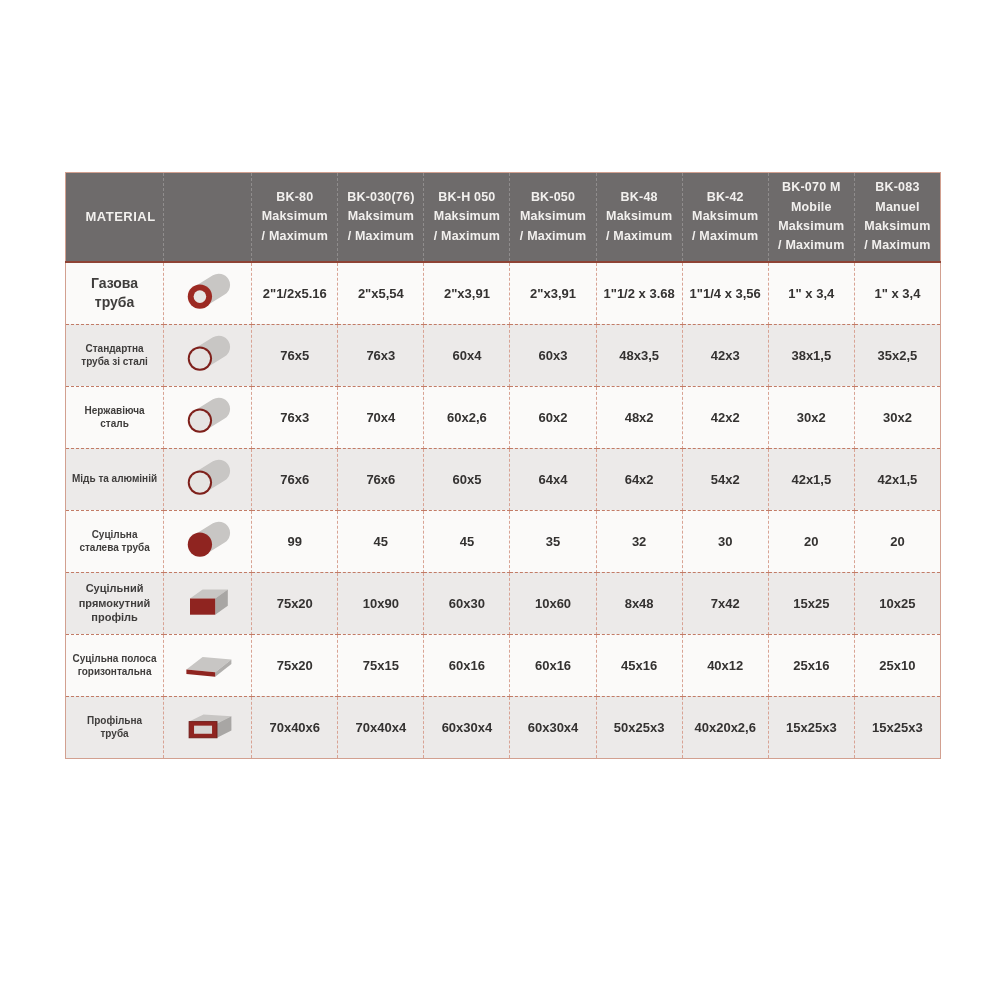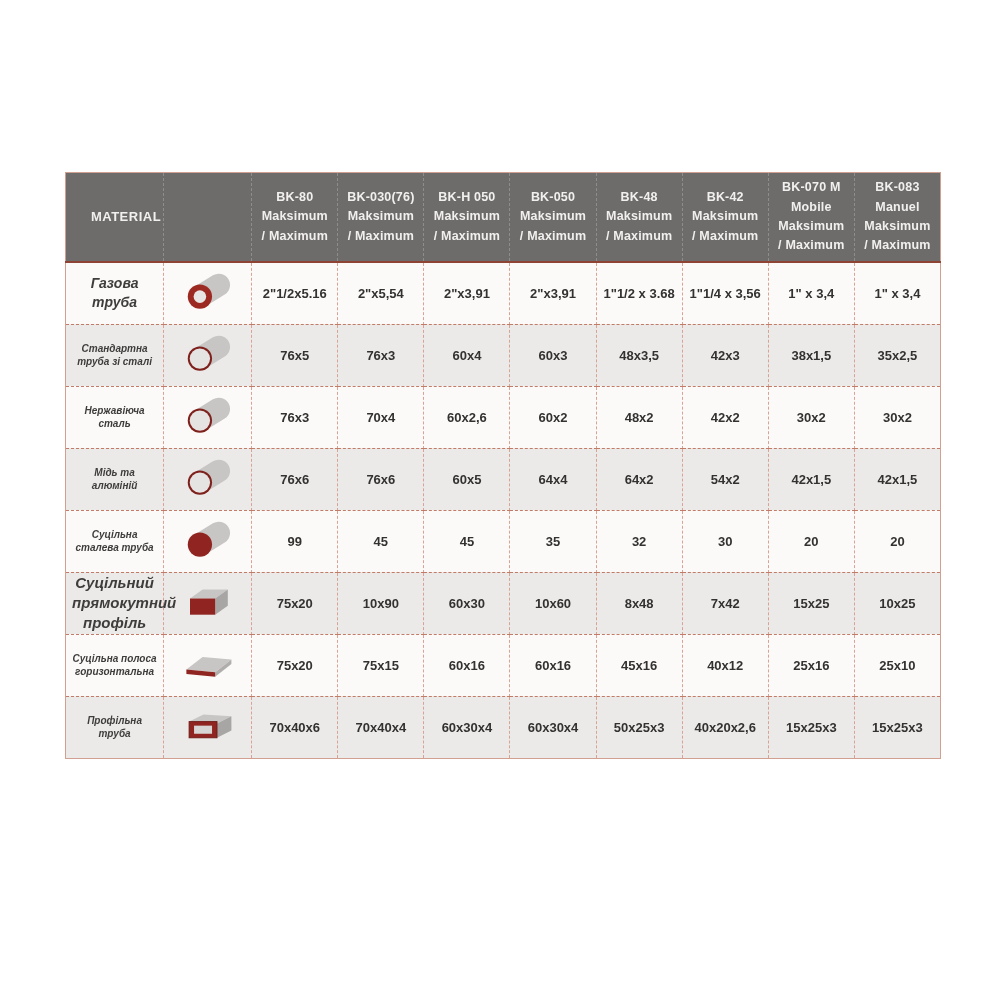--- a/index.html
+++ b/index.html
@@ -15,35 +15,35 @@
     border:1px solid #d2a090;
   }
   thead th{
     background:#6e6b6b;color:#f2f0ee;
     font-size:12.5px;font-weight:bold;line-height:1.55;
     height:88px;vertical-align:middle;text-align:center;
     border-right:1px dashed #8f8c8c;
     border-bottom:2px solid #8e4335;
     letter-spacing:.2px;padding:0 2px;
   }
-  thead th.mat-head{text-align:right;padding-left:14px;font-size:13px;letter-spacing:.5px;}
+  thead th.mat-head{text-align:center;padding-left:14px;font-size:13px;letter-spacing:.5px;}
   tbody tr{height:62px;}
   tbody tr:nth-child(odd){background:#fbfaf9;}
   tbody tr:nth-child(even){background:#eceae9;}
   tbody td{
     border-right:1px dashed #d8a394;
     border-bottom:1px dashed #c27b66;
     text-align:center;vertical-align:middle;
     color:#343231;font-size:13px;font-weight:bold;
     padding:0 3px;
   }
-  td.mat-cell{padding:0 6px;font-style:italic;}
+  td.mat-cell{padding:0 6px;}
   .mat-label{font-size:10px;font-weight:bold;color:#3f3d3c;line-height:1.35;}
   tbody tr:first-child .mat-label{font-size:14px;}
-  tbody tr:nth-child(6) .mat-label{font-size:15px;}
+  tbody tr:nth-child(6) .mat-label{font-size:11px;}
   td.icon-cell svg{display:block;margin:0 auto;}
 </style>
 </head>
 <body>
 
 <div class="page">
   <table class="spec-table">
     <colgroup>
       <col style="width:98px">
         <col style="width:88px">

